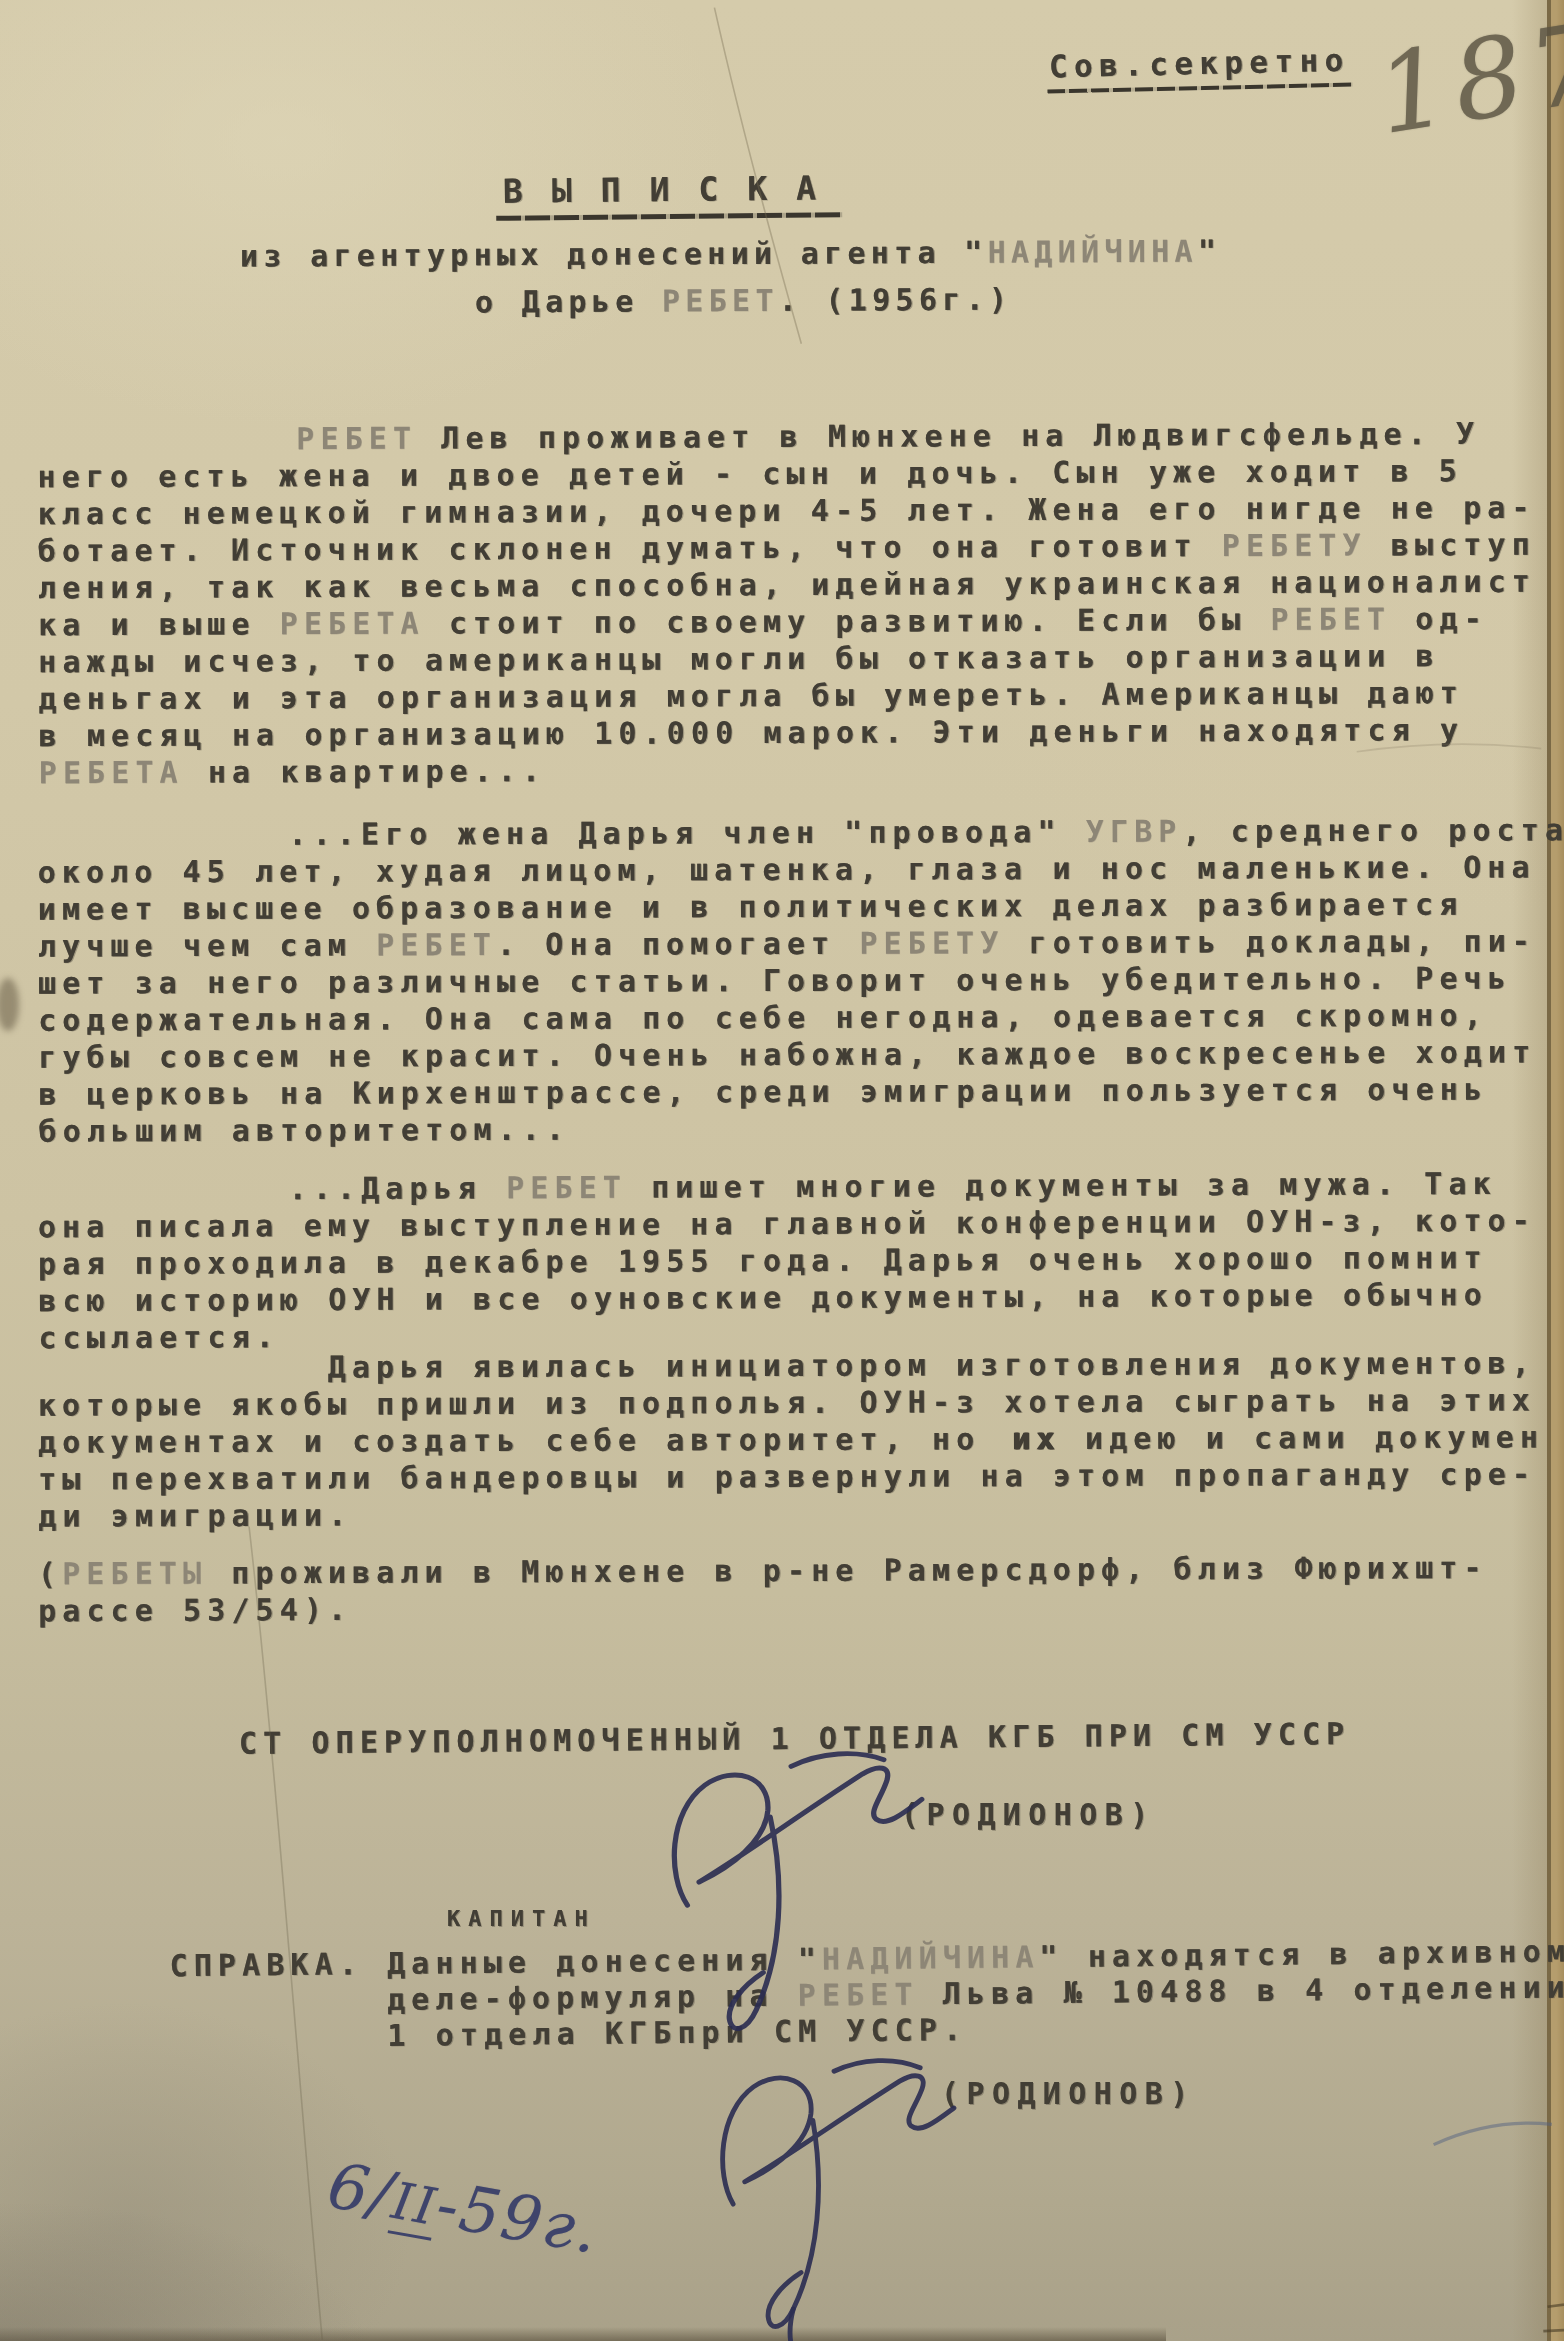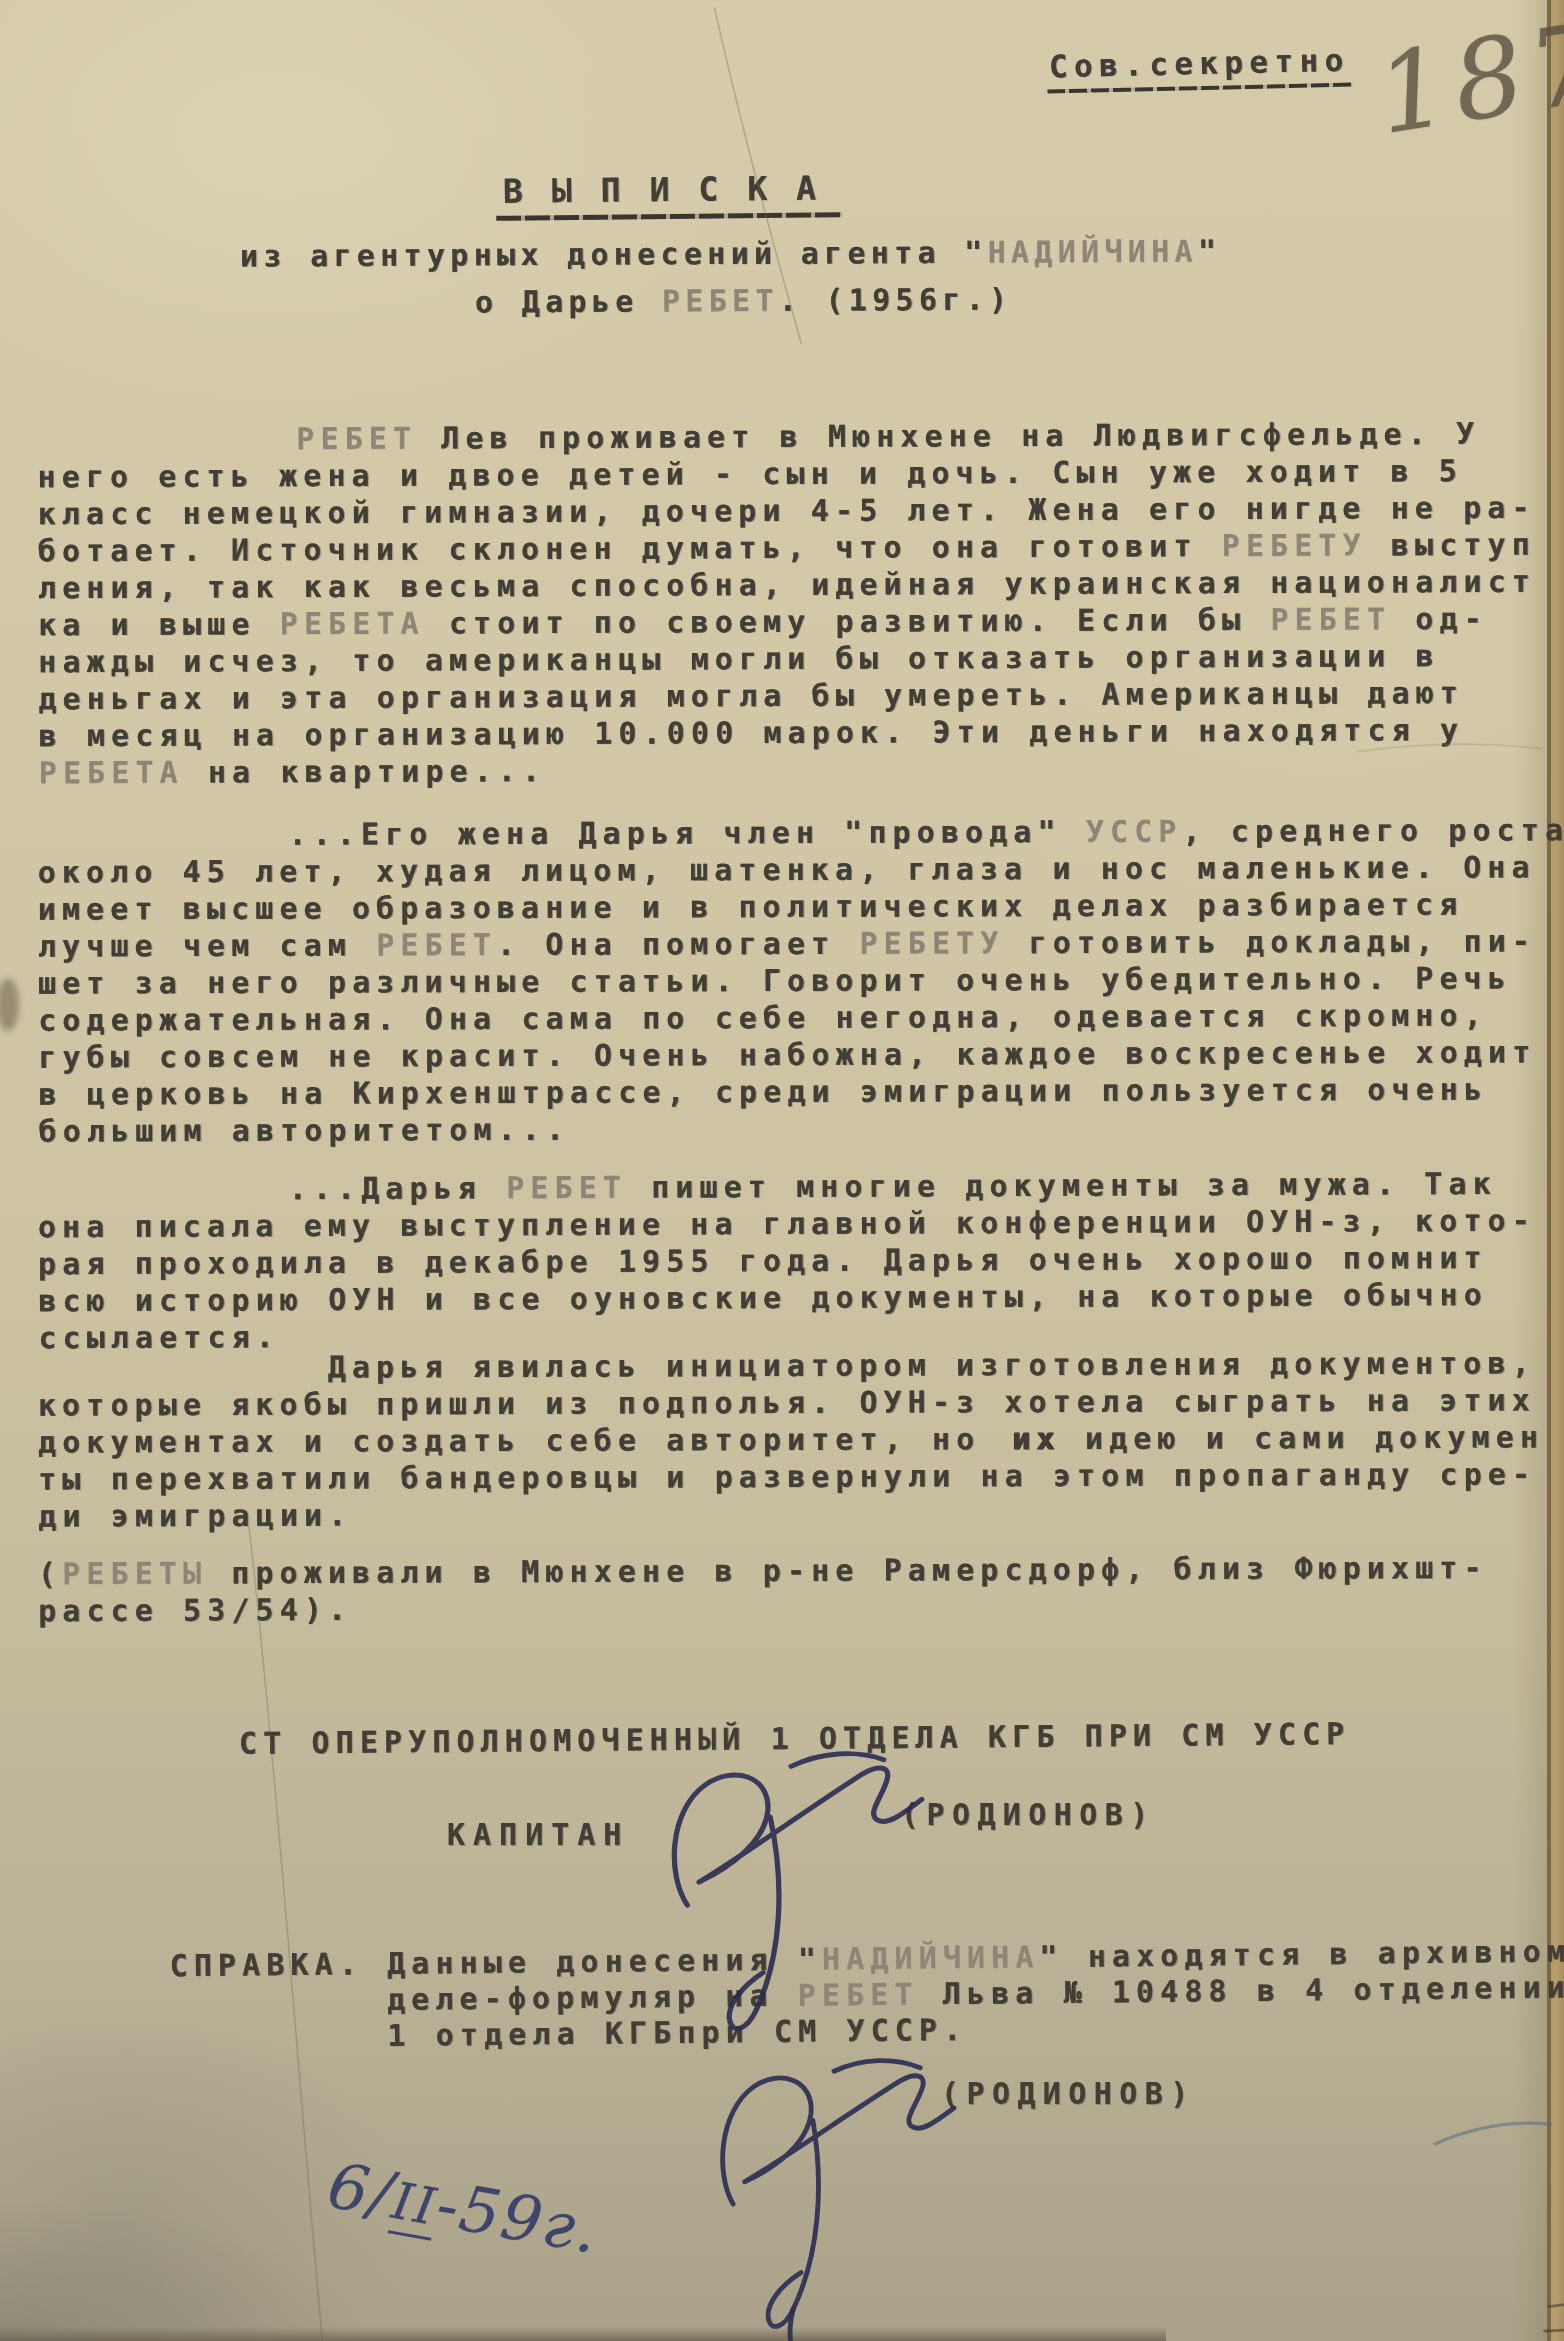--- a/index.html
+++ b/index.html
@@ -53,21 +53,21 @@
   .p2{top:814px;transform:rotate(-0.2deg);}
   .p3{top:1168px;transform:rotate(-0.25deg);}
   .p4{top:1347px;transform:rotate(-0.2deg);}
   .note{top:1552px;transform:rotate(-0.25deg);}
   .p1 .line:first-child{padding-left:259px;}
   .p2 .line:first-child{padding-left:251px;}
   .p3 .line:first-child{padding-left:251px;}
   .p4 .line:first-child{padding-left:290px;}
 
   .sig-position{left:239px;top:1724px;font-size:30px;letter-spacing:6.1px;line-height:1;transform:rotate(-0.5deg);}
-  .sig-rank{left:447px;top:1820px;font-size:30px;letter-spacing:8px;line-height:1;}
+  .sig-rank{left:447px;top:1908px;font-size:22px;letter-spacing:8px;line-height:1;}
   .sig-name{left:901px;top:1800px;font-size:30px;letter-spacing:7.4px;line-height:1;}
 
   .ref{left:170px;top:1941px;width:1389px;font-size:30px;letter-spacing:6.1px;line-height:36px;transform:rotate(-0.6deg);}
   .ref .line{padding-left:217px;}
   .ref .line:first-child{padding-left:0;}
   .ref-name{left:941px;top:2079px;font-size:30px;letter-spacing:7.4px;line-height:1;}
 
   .date-wrap{left:327px;top:2172px;transform:rotate(10deg);
     font-family:"DejaVu Serif","Liberation Serif",serif;font-style:italic;
     font-size:63px;color:#333a68;opacity:.9;letter-spacing:2.1px;
@@ -107,21 +107,21 @@
       <div class="line">класс немецкой гимназии, дочери 4-5 лет. Жена его нигде не ра-</div>
       <div class="line">ботает. Источник склонен думать, что она готовит <span class="worn"><span class="worn">РЕБЕТ</span>У</span> выступ</div>
       <div class="line">ления, так как весьма способна, идейная украинская националист</div>
       <div class="line">ка и выше <span class="worn"><span class="worn">РЕБЕТ</span>А</span> стоит по своему развитию. Если бы <span class="worn">РЕБЕТ</span> од-</div>
       <div class="line">нажды исчез, то американцы могли бы отказать организации в</div>
       <div class="line">деньгах и эта организация могла бы умереть. Американцы дают</div>
       <div class="line">в месяц на организацию 10.000 марок. Эти деньги находятся у</div>
       <div class="line"><span class="worn"><span class="worn">РЕБЕТ</span>А</span> на квартире...</div>
     </div>
   <div class="abs typed para p2">
-      <div class="line">...Его жена Дарья член "провода" <span class="worn">УССР</span>, среднего роста,</div>
+      <div class="line">...Его жена Дарья член "провода" <span class="worn">УГВР</span>, среднего роста,</div>
       <div class="line">около 45 лет, худая лицом, шатенка, глаза и нос маленькие. Она</div>
       <div class="line">имеет высшее образование и в политических делах разбирается</div>
       <div class="line">лучше чем сам <span class="worn">РЕБЕТ</span>. Она помогает <span class="worn"><span class="worn">РЕБЕТ</span>У</span> готовить доклады, пи-</div>
       <div class="line">шет за него различные статьи. Говорит очень убедительно. Речь</div>
       <div class="line">содержательная. Она сама по себе негодна, одевается скромно,</div>
       <div class="line">губы совсем не красит. Очень набожна, каждое воскресенье ходит</div>
       <div class="line">в церковь на Кирхенштрассе, среди эмиграции пользуется очень</div>
       <div class="line">большим авторитетом...</div>
     </div>
   <div class="abs typed para p3">

